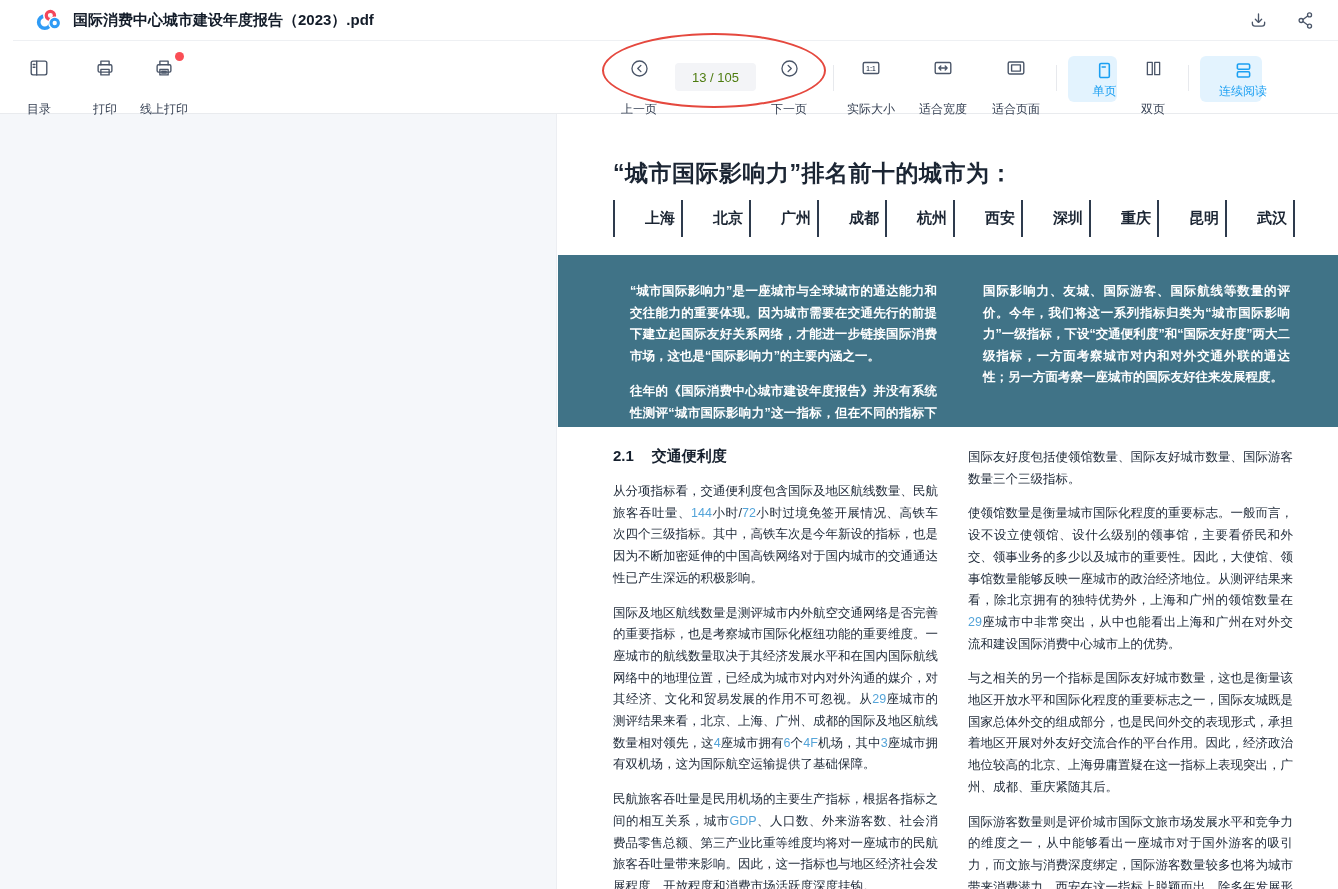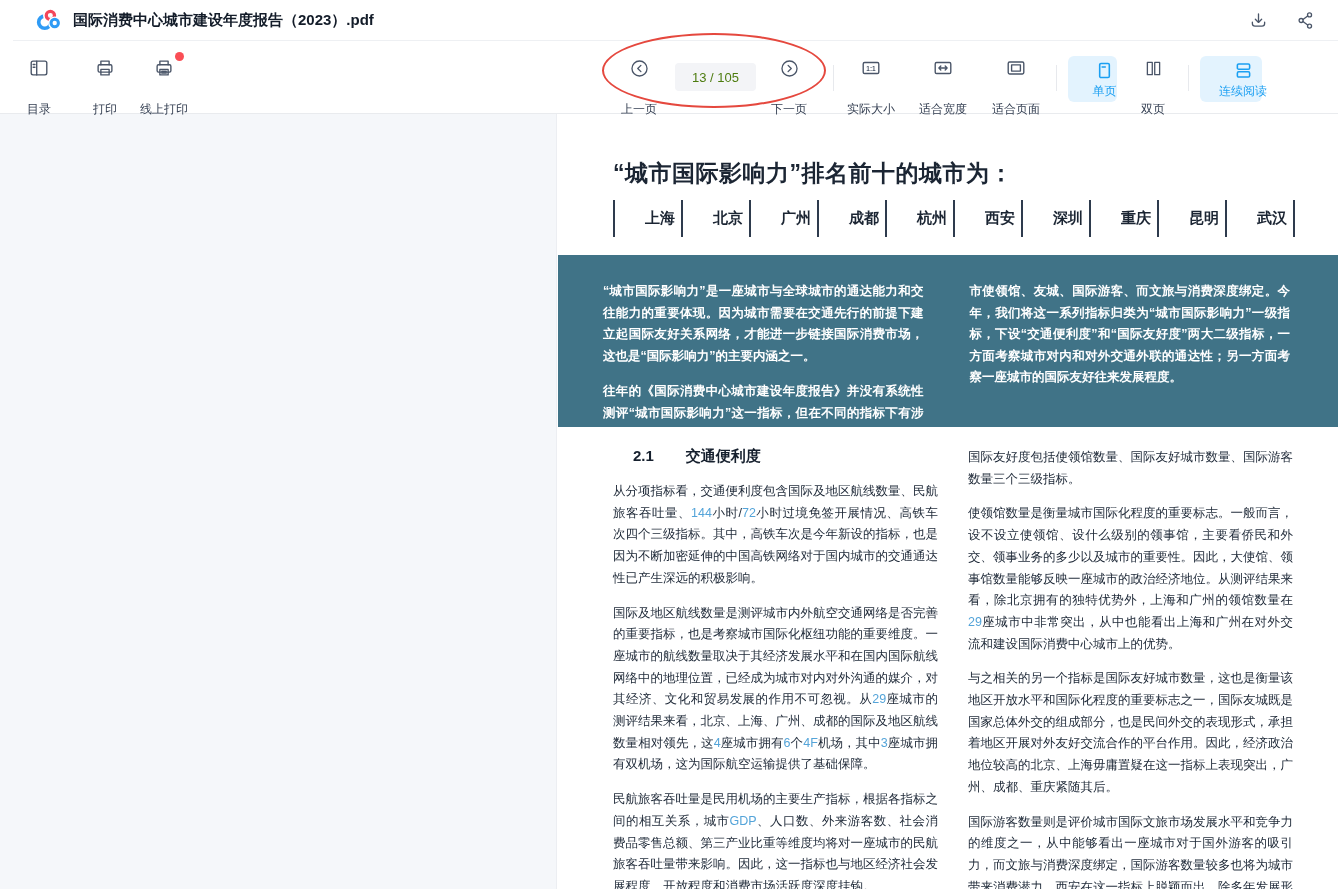--- a/index.html
+++ b/index.html
@@ -40,28 +40,28 @@
   .page { position:absolute; top:114px; left:558px; width:780px; bottom:0; background:#fff; overflow:hidden; }
 
   .doc-title { position:absolute; left:55px; top:44px; font-size:23px; font-weight:600; color:#1b2533;
                letter-spacing:.5px; }
   .city-row { position:absolute; left:55px; top:86px; height:37px; display:flex; align-items:stretch; }
   .city { width:68px; border-left:2px solid #2e3b4d; display:flex; align-items:center; justify-content:center;
           font-size:15px; font-weight:700; color:#1b2533;padding-left:24px; }
   .city-endbar { width:0; border-left:2px solid #2e3b4d; }
 
   .callout { position:absolute; left:0; top:141px; width:780px; height:172px; background:#407387; }
-  .callout-cols { display:flex; gap:46px; padding:26px 48px 0 45px; }
+  .callout-cols { display:flex; gap:46px; padding:26px 48px 0 72px; }
   .callout-col { width:325px; }
   .callout-col p { font-size:12.5px; line-height:21.6px; font-weight:700; color:#ffffff;
                    text-align:justify; margin-bottom:14px; }
 
   .sections { position:absolute; left:55px; top:333px; display:flex; gap:30px; }
   .sec-col { width:325px; }
-  .sec-head { display:flex; gap:32px; font-size:15px; font-weight:700; color:#16202e; margin-bottom:15px;margin-left:20px; }
+  .sec-head { display:flex; gap:18px; font-size:15px; font-weight:700; color:#16202e; margin-bottom:15px; }
   .sec-col p { font-size:12.5px; line-height:21.7px; color:#1c2736; text-align:justify; margin-bottom:13px; }
   .num-hl { color:#54a4d9; }
 
   svg.icn { stroke:#4a5568; fill:none; stroke-width:1.5; stroke-linecap:round; stroke-linejoin:round; }
   svg.icn.blue { stroke:#1a9ff2; stroke-width:1.8; }
 </style>
 </head>
 <body>
 
 <div class="titlebar">
@@ -241,21 +241,21 @@
     <span class="city-endbar"></span>
   </div>
 
   <div class="callout">
     <div class="callout-cols">
       <div class="callout-col">
         <p>“城市国际影响力”是一座城市与全球城市的通达能力和交往能力的重要体现。因为城市需要在交通先行的前提下建立起国际友好关系网络，才能进一步链接国际消费市场，这也是“国际影响力”的主要内涵之一。</p>
         <p>往年的《国际消费中心城市建设年度报告》并没有系统性测评“城市国际影响力”这一指标，但在不同的指标下有涉及到城</p>
       </div>
       <div class="callout-col">
-        <p>市使领馆、友城、国际游客、而文旅与消费深度绑定。今年，我们将这一系列指标归类为“城市国际影响力”一级指标，下设“交通便利度”和“国际友好度”两大二级指标，一方面考察城市对内和对外交通外联的通达性；另一方面考察一座城市的国际友好往来发展程度。</p>
+        <p>国际影响力、友城、国际游客、国际航线等数量的评价。今年，我们将这一系列指标归类为“城市国际影响力”一级指标，下设“交通便利度”和“国际友好度”两大二级指标，一方面考察城市对内和对外交通外联的通达性；另一方面考察一座城市的国际友好往来发展程度。</p>
       </div>
     </div>
   </div>
 
   <div class="sections">
     <div class="sec-col">
       <div class="sec-head">
         <span>2.1</span>
         <span>交通便利度</span>
       </div>

